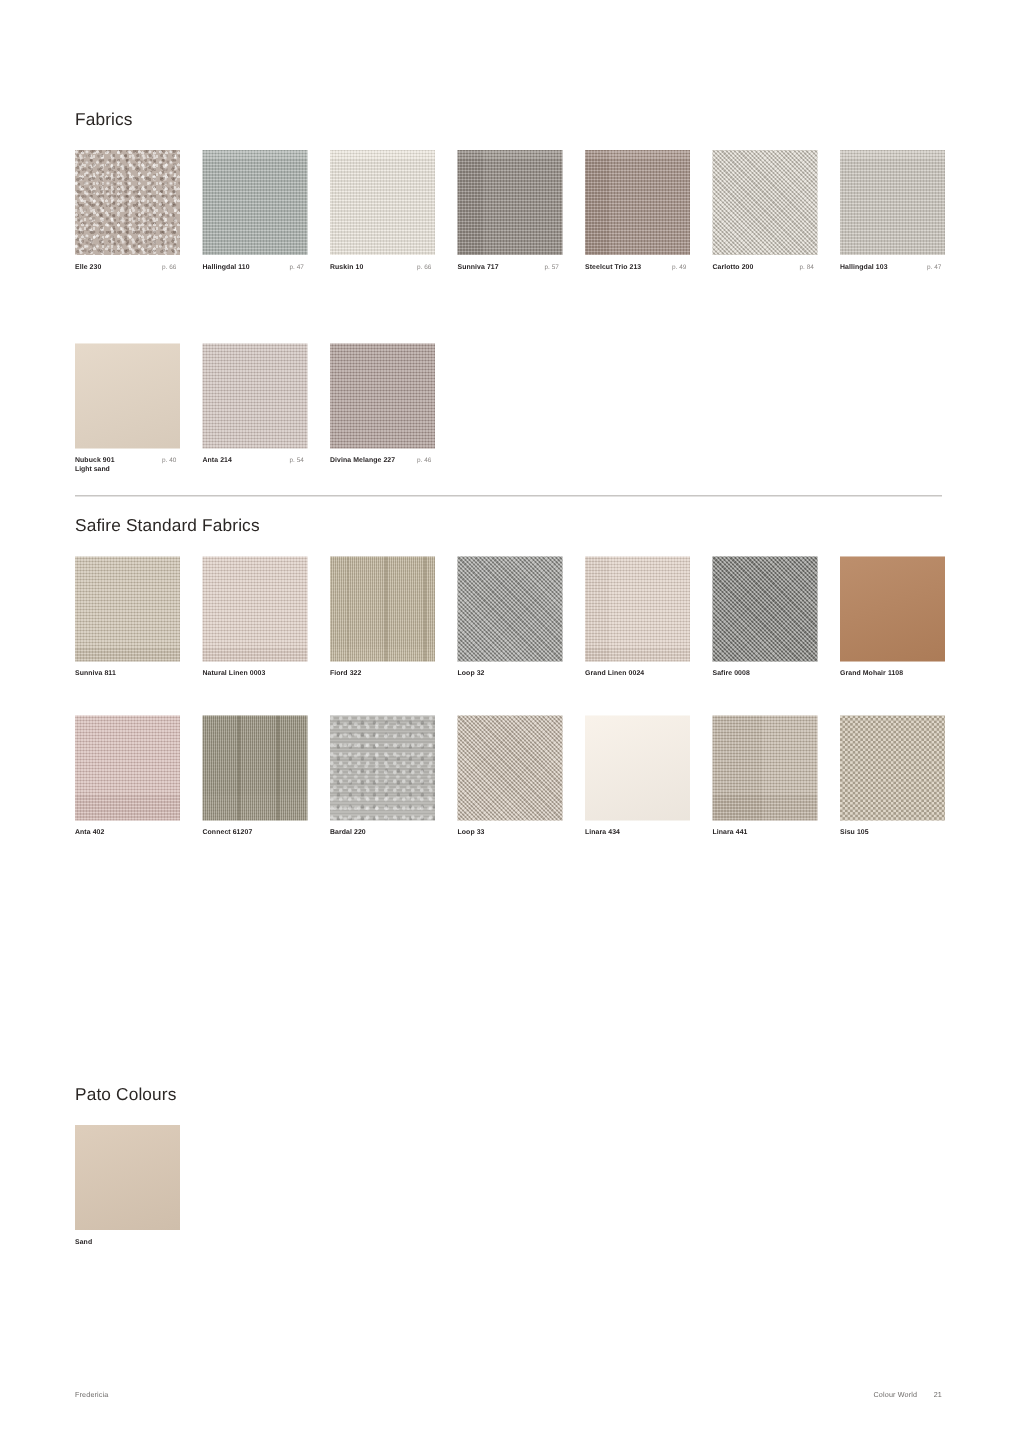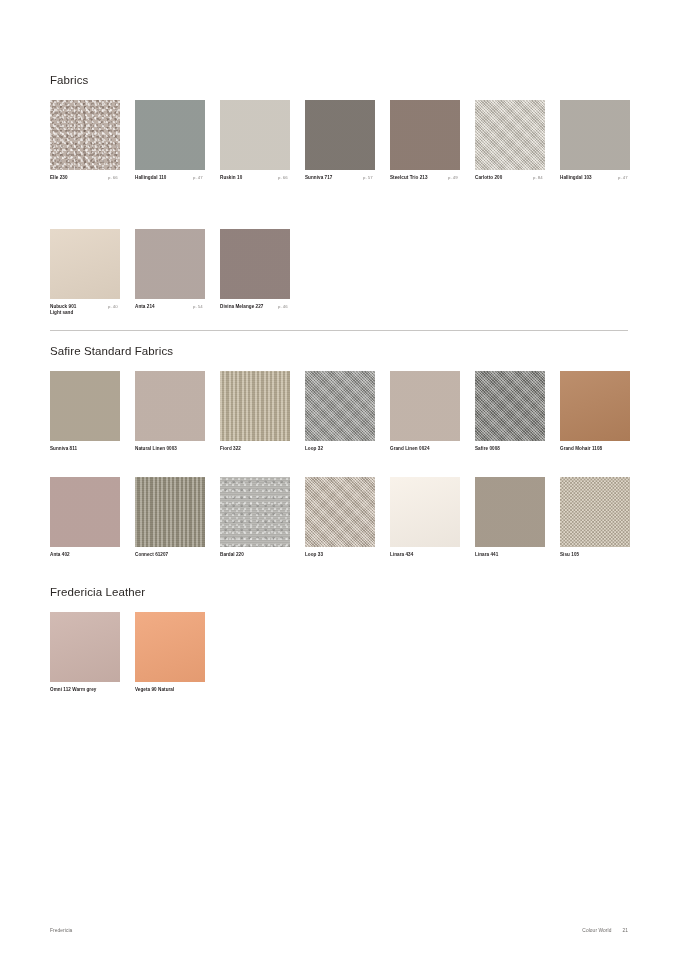--- a/index.html
+++ b/index.html
@@ -232,34 +232,30 @@
           <span class="swatch" style="background-color:#bdb0a0;background-image:repeating-linear-gradient(0deg, rgba(255,255,255,.20) 0 .5px, rgba(0,0,0,.07) .5px 1px),repeating-linear-gradient(90deg, rgba(255,255,255,.16) 0 .5px, rgba(0,0,0,.06) .5px 1px);"></span>
           <div class="label">Linara 441</div>
         </div>
         <div class="cell" style="left: 510px;">
           <span class="swatch" style="background-color:#cfc3ae;background-image:repeating-conic-gradient(from 0deg at 50% 50%, rgba(0,0,0,.20) 0% 25%, rgba(255,255,255,.34) 25% 50%);background-size:3.4px 3.4px;"></span>
           <div class="label">Sisu 105</div>
         </div>
       </div>
   </div>
 
-  <div class="section" id="sec-2" style="top:586px;">
-    <h2 class="section-title">Fredericia Leather</h2>
-    <div class="row" id="sec-2-row-0">
-        <div class="cell" style="left: 0px;">
-          <span class="swatch" style="background-color:#cdb3ab;background-image:linear-gradient(160deg, rgba(255,255,255,.10), rgba(0,0,0,.05));"></span>
-          <div class="label wide">Omni 112 Warm grey</div>
-        </div>
-        <div class="cell" style="left: 85px;">
-          <span class="swatch" style="background-color:#f0a377;background-image:linear-gradient(160deg, rgba(255,255,255,.10), rgba(0,0,0,.05));"></span>
-          <div class="label wide">Vegeta 90 Natural</div>
-        </div>
-      </div>
-  </div>
-
+
+  <div class="section" id="sec-3" style="top:724px;">
+    <h2 class="section-title">Pato Colours</h2>
+    <div class="row" id="sec-3-row-0">
+        <div class="cell" style="left: 0px;">
+          <span class="swatch" style="background-color:#dac8b4;background-image:linear-gradient(160deg, rgba(255,255,255,.10), rgba(0,0,0,.05));"></span>
+          <div class="label">Sand</div>
+        </div>
+      </div>
+  </div>
 
   <div class="footer">
     <div class="footer-left">Fredericia</div>
     <div class="footer-right">
       <span>Colour World</span>
       <span>21</span>
     </div>
   </div>
 
 </div>

